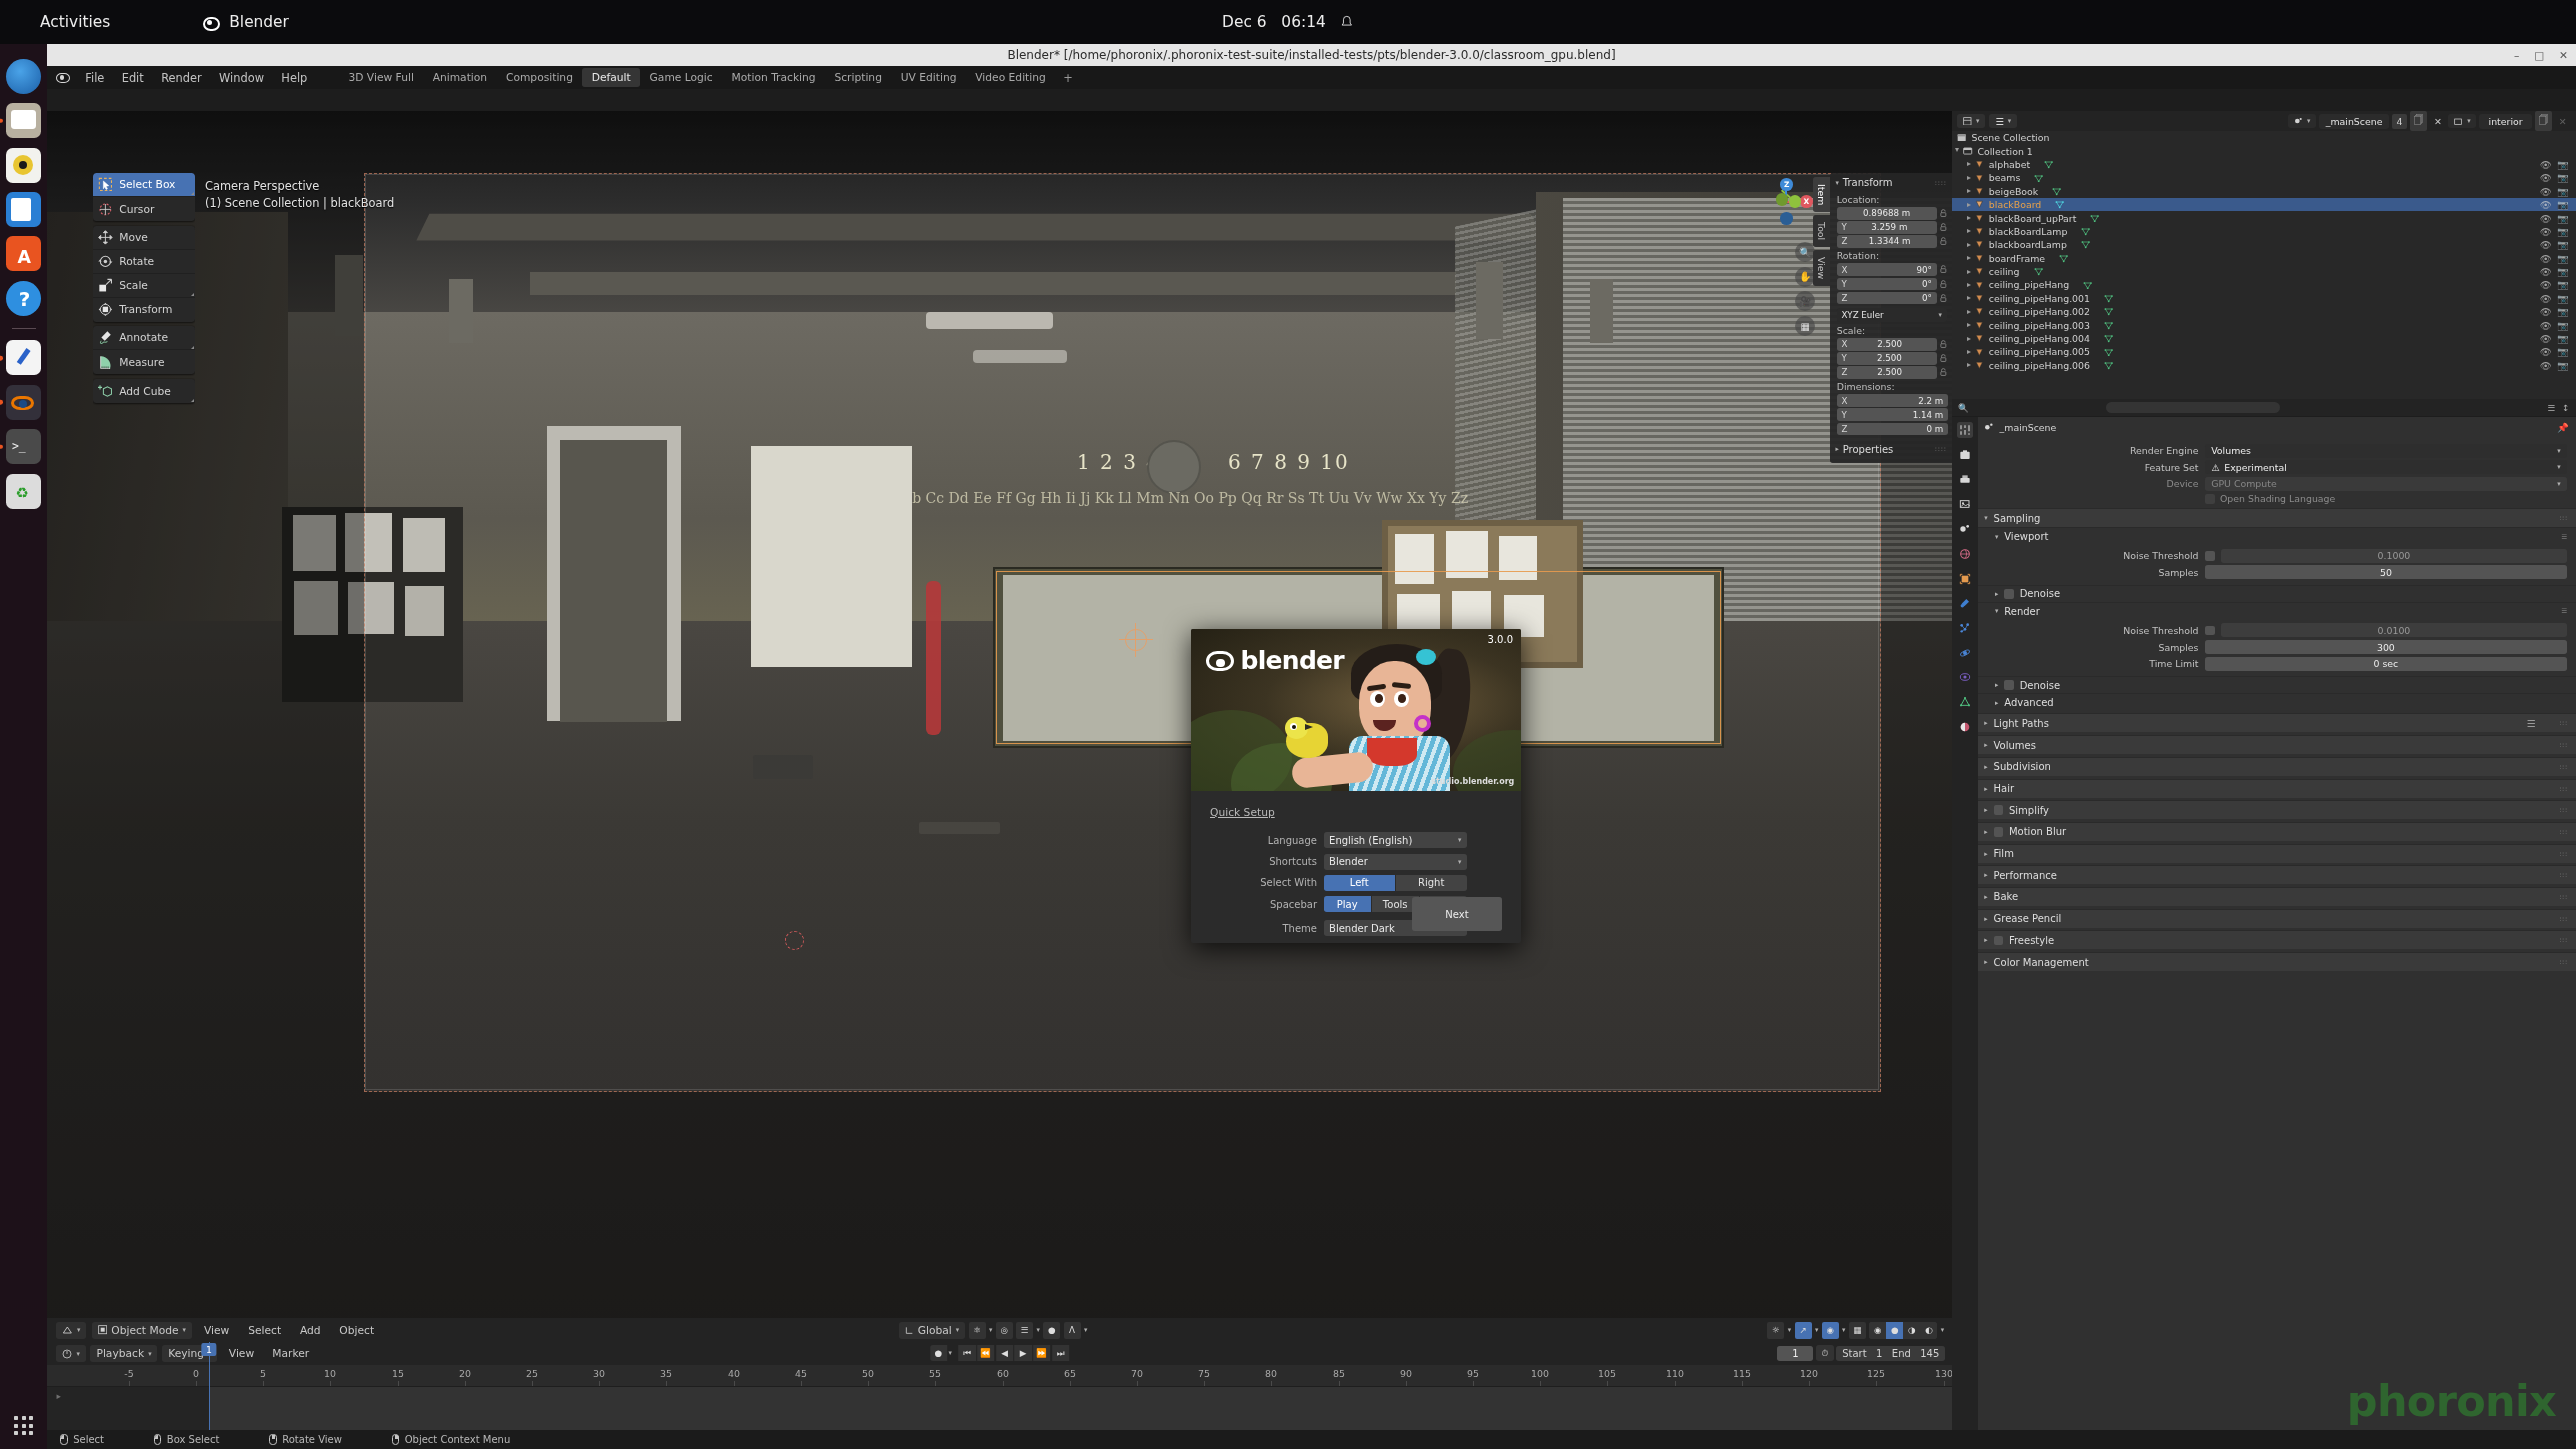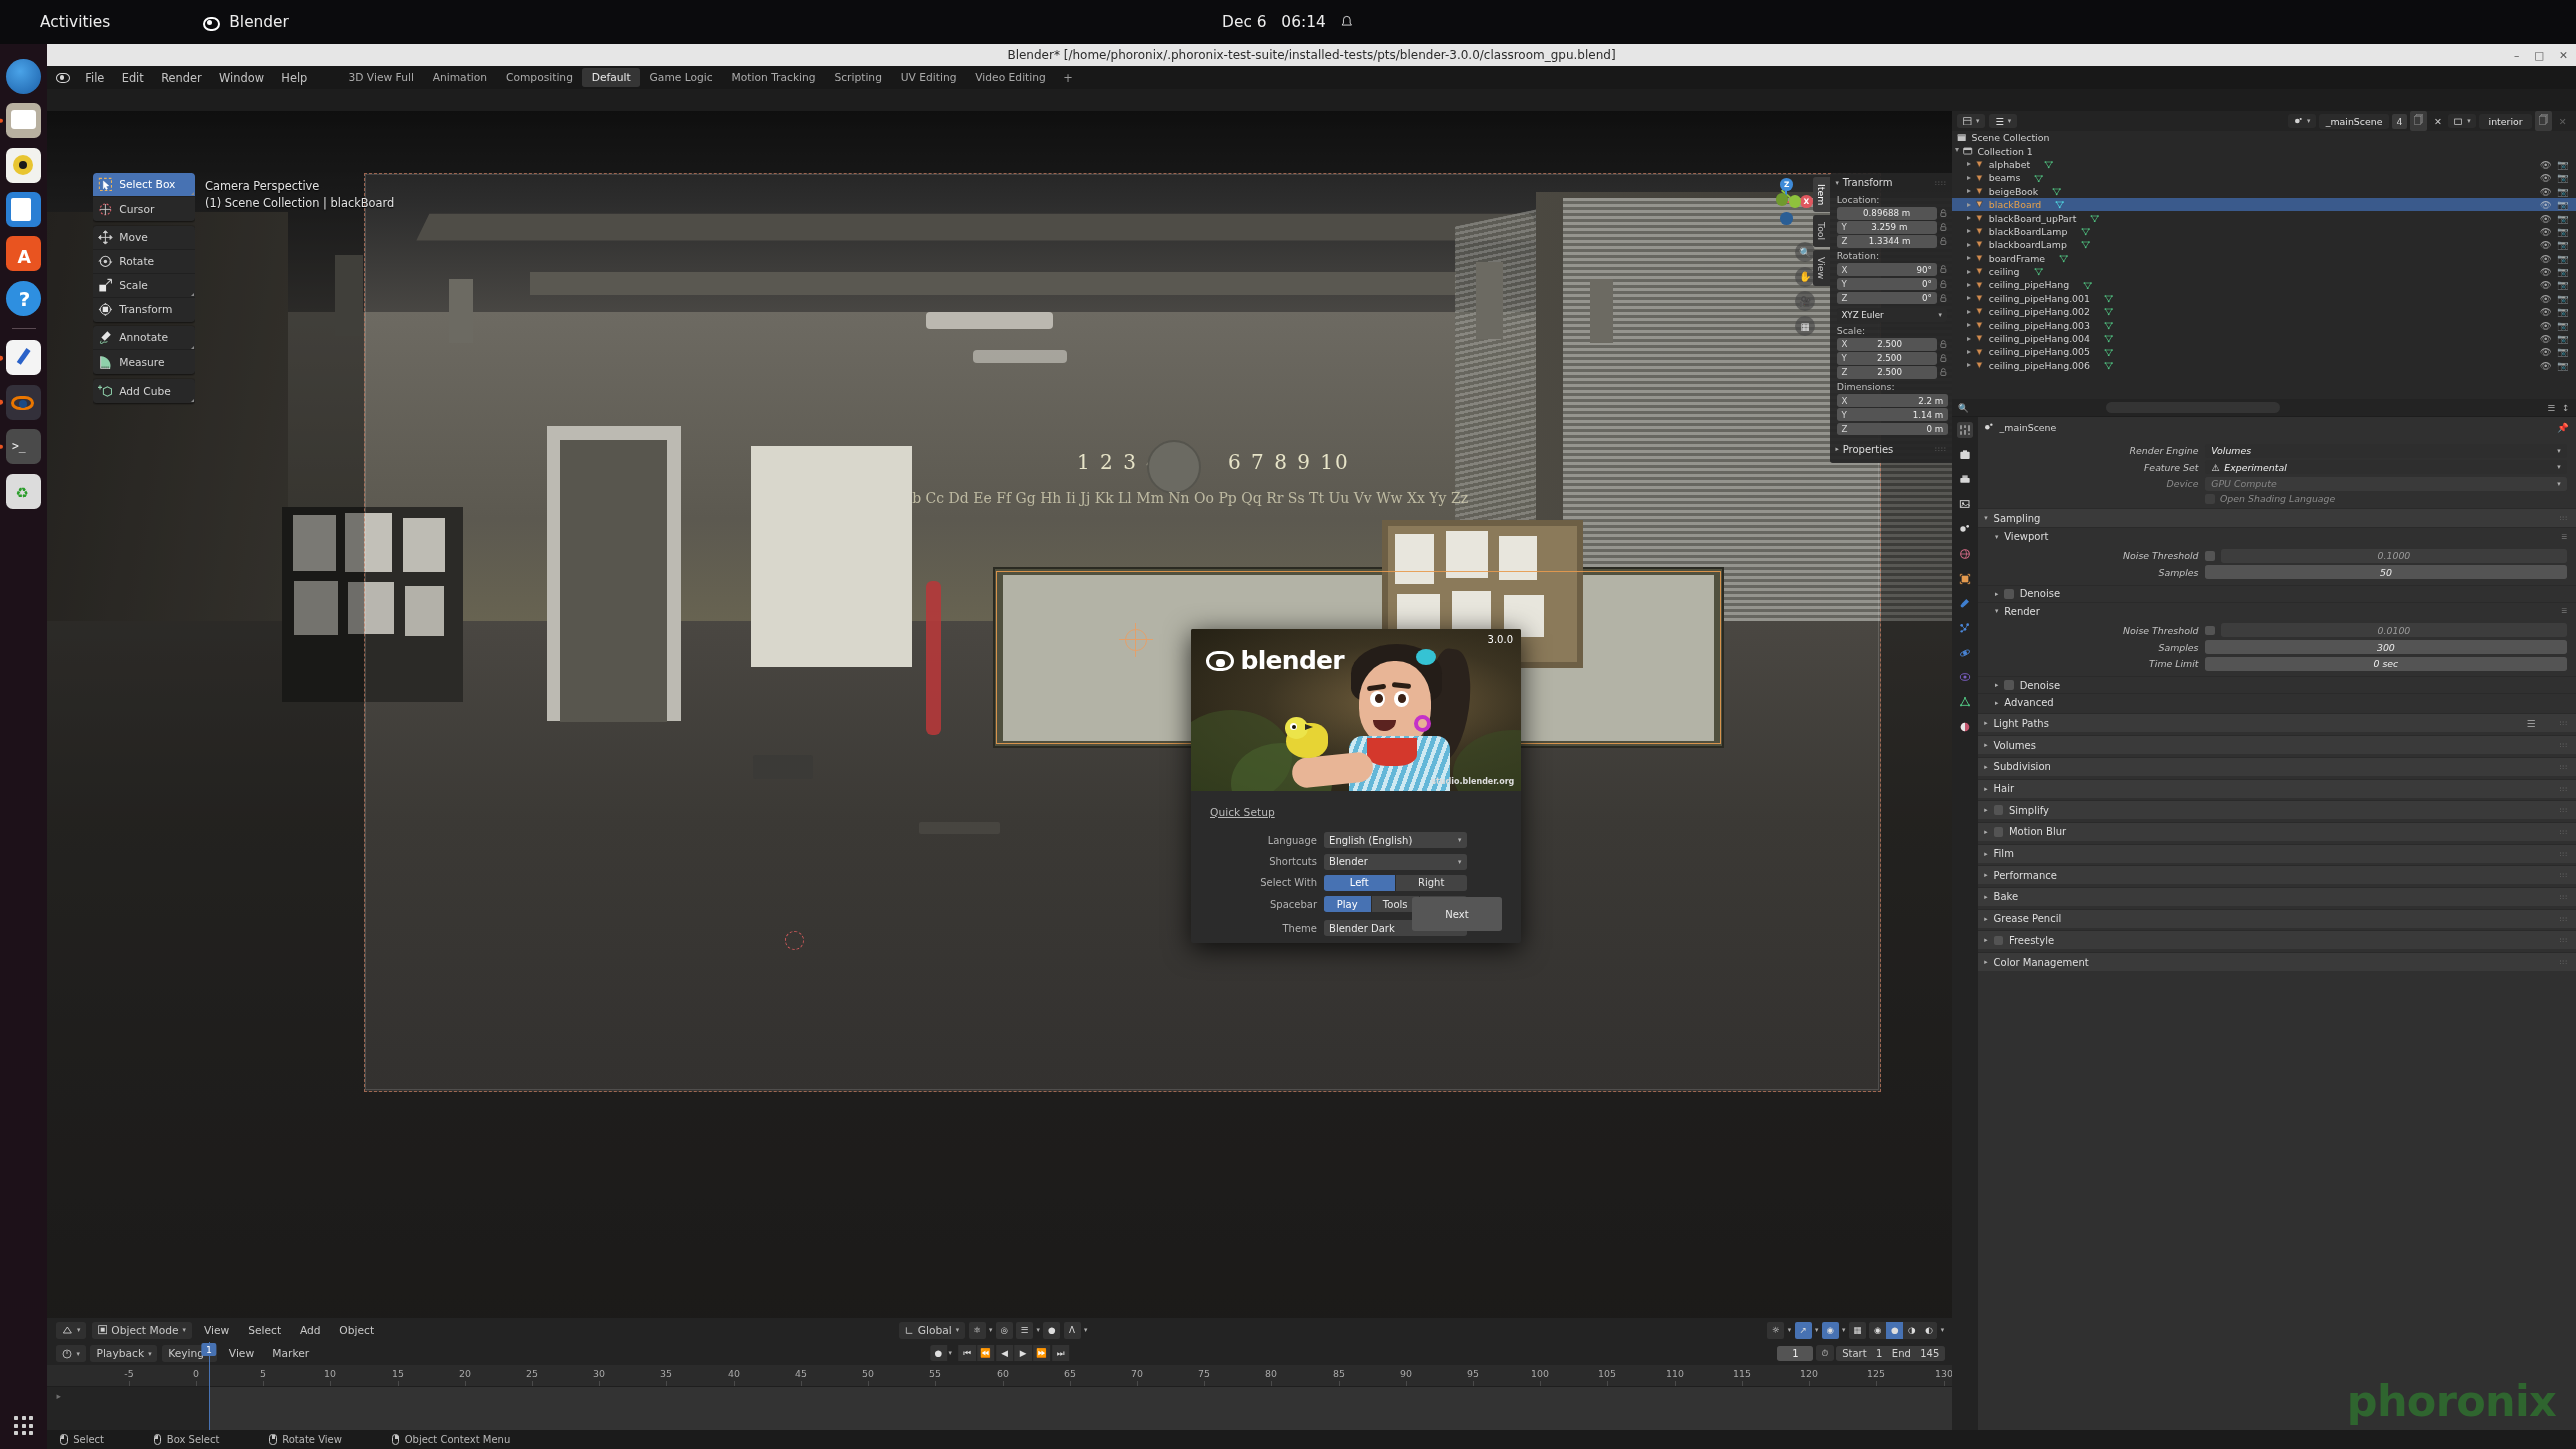--- a/index.html
+++ b/index.html
@@ -154,21 +154,21 @@
   #ol-searchbar{height:17.4px;background:#232323;display:flex;align-items:center;gap:5.4px;padding:0 6.7px;font-size:8.7px;}
   .ol-searchfield{flex:1;max-width:174px;height:11.4px;background:#343434;border-radius:6px;margin:0 auto;}
 
   
   #props{position:absolute;left:0;top:306px;width:624px;height:1046px;background:#303030;display:flex;}
   #prop-tabs{width:25.5px;background:#232323;padding-top:5.4px;display:flex;flex-direction:column;align-items:center;gap:8.7px;}
   .ptab{width:16px;height:16px;display:flex;align-items:center;justify-content:center;border-radius:2.7px;font-size:10px;}
   .ptab.active{background:#3c3c3c;}
   #prop-body{flex:1;overflow:hidden;}
   #prop-breadcrumb{height:20px;display:flex;align-items:center;gap:5.4px;padding:0 6.7px;font-size:9.4px;color:#d6d6d6;}
-  .prop-row{display:flex;align-items:center;gap:6.7px;padding:1.3px 9.4px 1.3px 0;font-size:9.4px;font-style:italic;}
+  .prop-row{display:flex;align-items:center;gap:6.7px;padding:1.3px 9.4px 1.3px 0;font-size:9.4px;}
   .prop-lbl{width:221px;text-align:right;color:#c2c2c2;flex:none;}
   .prop-lbl.dim{color:#8b8b8b;}
   .prop-val{flex:1;background:#545454;border-radius:2.7px;height:14px;display:flex;align-items:center;padding:0 6px;color:#ededed;justify-content:space-between;}
   .prop-val.dark{background:#2e2e2e;}
   .prop-val.disabled{background:#3a3a3a;color:#868686;}
   .prop-val.num{justify-content:center;}
   .prop-val.numdim{justify-content:center;background:#3d3d3d;color:#9a9a9a;}
   .checkbox{width:9.4px;height:9.4px;background:#545454;border-radius:2px;flex:none;}
   .panel-hdr{display:flex;align-items:center;gap:6px;height:19px;padding-left:6.7px;background:#3a3a3a;border-top:0.7px solid #2a2a2a;font-size:10px;color:#dedede;margin-top:2.7px;}
   .panel-hdr.sub{background:transparent;padding-left:17.4px;margin-top:0;height:17.4px;}

